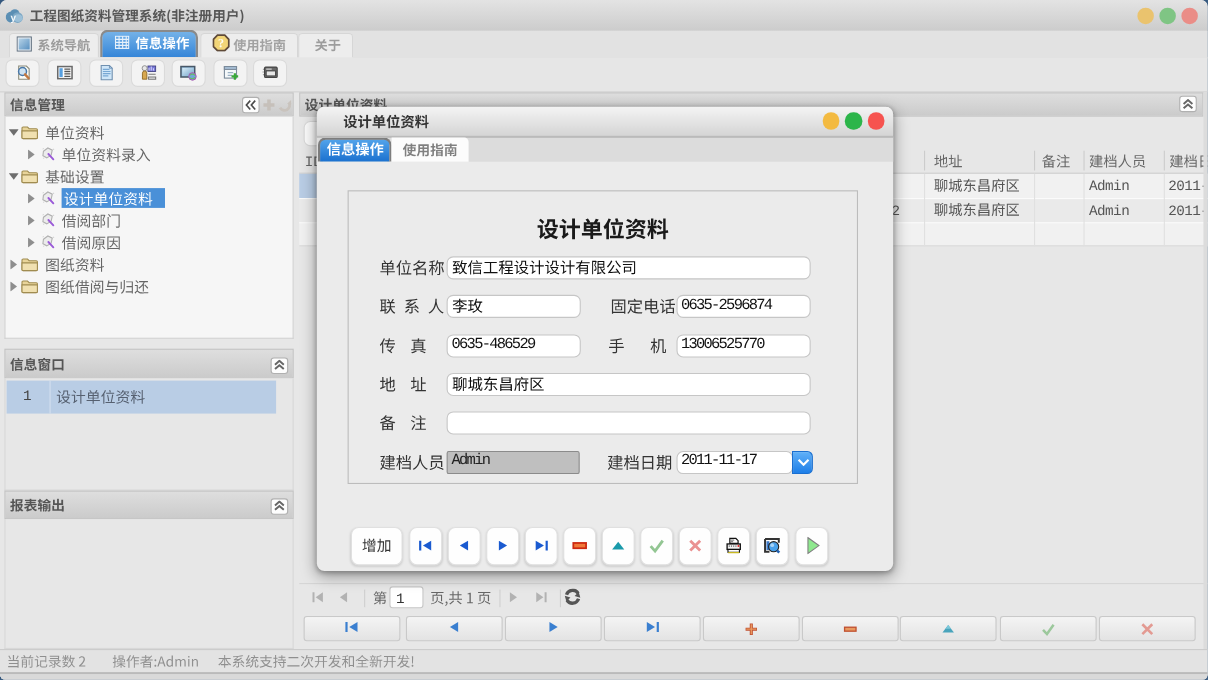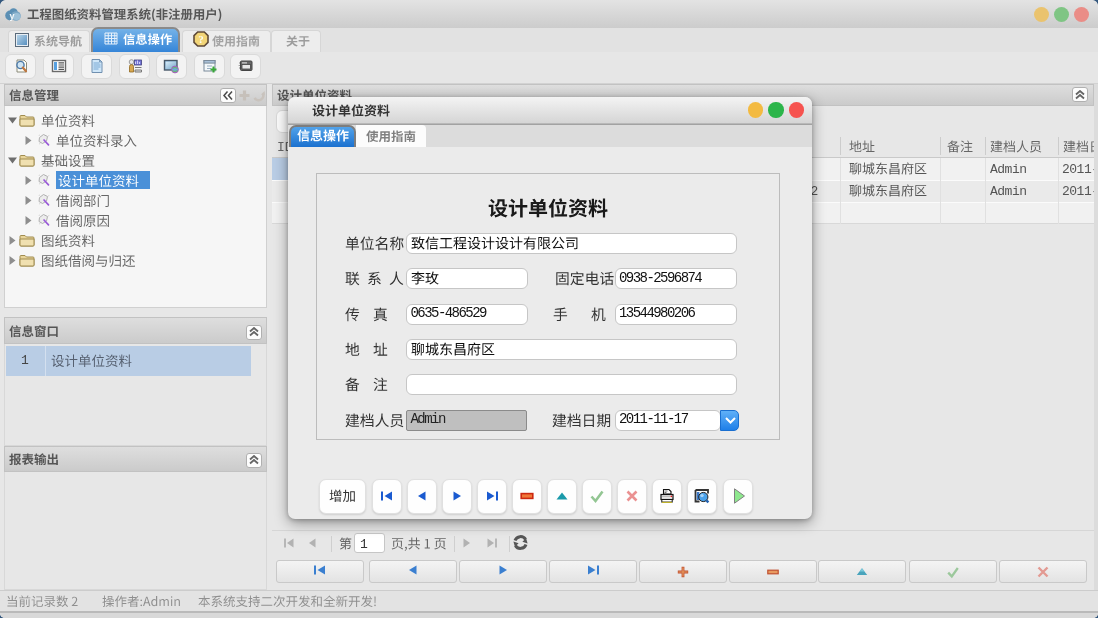--- a/index.html
+++ b/index.html
@@ -400,31 +400,31 @@
       <path d="M7.2 -11.8C7.8 -11.1 8.4 -10.1 8.6 -9.4L9.6 -9.9C9.3 -10.6 8.7 -11.5 8.1 -12.2ZM12 -12.2C11.6 -11.3 11 -10.1 10.4 -9.4H6.7V-8.3H9.4V-6.5L9.4 -5.6H6.3V-4.6H9.3C9 -2.9 8.2 -1 5.8 0.5C6.1 0.7 6.5 1.1 6.6 1.3C8.5 0 9.5 -1.5 10 -2.9C10.8 -1.1 12 0.4 13.6 1.2C13.7 0.9 14.1 0.5 14.3 0.3C12.4 -0.6 11.1 -2.4 10.5 -4.6H14.1V-5.6H10.5L10.5 -6.5V-8.3H13.6V-9.4H11.6C12.1 -10.1 12.6 -11 13.1 -11.9ZM0.6 -2 0.8 -0.9 4.6 -1.6V1.2H5.6V-1.8L6.8 -2L6.8 -2.9L5.6 -2.8V-10.8H6.3V-11.8H0.7V-10.8H1.5V-2.1ZM2.5 -10.8H4.6V-8.7H2.5ZM2.5 -7.8H4.6V-5.6H2.5ZM2.5 -4.7H4.6V-2.6L2.5 -2.3Z M26.2 -3.3C25.4 -2.2 24.2 -1.2 23 -0.4C23.3 -0.3 23.8 0.1 24 0.3C25.1 -0.5 26.5 -1.7 27.3 -2.9ZM31.4 -2.8C32.6 -1.9 34.2 -0.5 34.9 0.3L35.9 -0.3C35.1 -1.2 33.5 -2.5 32.3 -3.4ZM31.8 -6.6C32.2 -6.2 32.6 -5.8 33 -5.4L26.5 -4.9C28.7 -6 31 -7.4 33.2 -9.1L32.3 -9.8C31.6 -9.2 30.8 -8.6 30 -8L26.4 -7.9C27.4 -8.6 28.5 -9.6 29.5 -10.6C31.4 -10.8 33.2 -11.1 34.7 -11.4L33.9 -12.3C31.5 -11.7 27.2 -11.3 23.6 -11.1C23.7 -10.9 23.8 -10.4 23.9 -10.2C25.2 -10.2 26.6 -10.3 27.9 -10.4C27 -9.4 25.9 -8.6 25.5 -8.3C25 -8 24.7 -7.8 24.4 -7.7C24.5 -7.4 24.7 -6.9 24.7 -6.7C25 -6.8 25.5 -6.9 28.5 -7.1C27.2 -6.3 26.1 -5.7 25.6 -5.5C24.7 -5 24 -4.7 23.6 -4.7C23.7 -4.4 23.9 -3.8 23.9 -3.6C24.3 -3.8 24.9 -3.9 29 -4.2V-0.3C29 -0.1 28.9 -0.1 28.7 -0.1C28.4 -0 27.6 -0 26.7 -0.1C26.9 0.2 27.1 0.7 27.2 1C28.2 1 29 1 29.5 0.8C30 0.7 30.1 0.3 30.1 -0.3V-4.3L33.8 -4.5C34.2 -4 34.6 -3.6 34.8 -3.2L35.7 -3.7C35.1 -4.6 33.8 -6 32.7 -7Z M50.8 -12.4C50.7 -10.1 50.8 -2.9 44.6 0.3C45 0.5 45.3 0.8 45.5 1.1C49.2 -0.8 50.7 -4.1 51.4 -7.1C52.2 -4.3 53.8 -0.7 57.5 1.1C57.6 0.8 58 0.4 58.3 0.1C53 -2.2 52.1 -8.4 51.9 -10.2C52 -11.1 52 -11.8 52 -12.4Z" fill="#333333"></path>
     </svg>
     <div style="position:absolute;left:118.5px;top:171.0px;width:122px;height:21px;background:#ffffff;border:1px solid #c6c6c6;border-radius:6px;box-sizing:border-box"></div>
     <svg style="position:absolute;left:123.0px;top:174.4px" width="28" height="15" viewBox="0 -12.3 28 15">
       <path d="M6.4 -11.8V-10.2H0.8V-9.2H5.2C4 -8 2.2 -6.9 0.5 -6.3C0.7 -6.1 1.1 -5.8 1.2 -5.5C3.1 -6.2 5.1 -7.6 6.4 -9.2V-6.1H7.5V-9.2C8.8 -7.7 10.9 -6.3 12.8 -5.6C13 -5.9 13.3 -6.3 13.5 -6.5C11.8 -7 9.9 -8.1 8.7 -9.2H13.2V-10.2H7.5V-11.8ZM6.4 -3.9V-3.1H0.8V-2.2H6.4V-0.1C6.4 0.1 6.4 0.1 6.1 0.1C5.9 0.1 5 0.1 4 0.1C4.2 0.4 4.4 0.8 4.5 1.1C5.7 1.1 6.4 1.1 6.8 0.9C7.3 0.7 7.5 0.5 7.5 -0.1V-2.2H13.2V-3.1H7.5V-3.4C8.7 -3.9 10 -4.6 10.9 -5.3L10.2 -5.9L10 -5.9H3.2V-4.9H8.7C8.1 -4.5 7.2 -4.1 6.4 -3.9Z M21.6 -8.1H25C24.7 -6.2 24.1 -4.7 23.2 -3.4C22.5 -4.7 22 -6.3 21.6 -8.1ZM21.6 -11.8C21.1 -9.4 20.3 -7.2 19.1 -5.8C19.3 -5.5 19.7 -5.1 19.8 -4.8C20.2 -5.3 20.6 -5.9 20.9 -6.6C21.3 -5 21.8 -3.6 22.5 -2.5C21.5 -1.3 20.1 -0.5 18.4 0.2C18.6 0.4 18.9 0.9 19 1.2C20.7 0.5 22.1 -0.4 23.2 -1.6C24.1 -0.4 25.3 0.5 26.9 1.1C27 0.8 27.4 0.4 27.6 0.2C26 -0.3 24.8 -1.2 23.9 -2.4C25 -3.9 25.7 -5.8 26.2 -8.1H27.4V-9.1H22C22.3 -9.9 22.5 -10.7 22.7 -11.6ZM14.4 -1.6 14.7 -0.5C16 -0.9 17.9 -1.4 19.6 -1.8L19.5 -2.8L17.5 -2.3V-5.5H19.1V-6.5H17.5V-9.4H19.4V-10.4H14.7V-9.4H16.5V-6.5H14.8V-5.5H16.5V-2Z" fill="#111111"></path>
     </svg>
     <svg style="position:absolute;left:267.5px;top:174.0px" width="59" height="15" viewBox="0 -13.0 59 15">
       <path d="M5.3 -4.9H9.6V-2.7H5.3ZM4.3 -5.7V-1.9H10.6V-5.7H7.9V-7.4H11.6V-8.4H7.9V-10.1H6.9V-8.4H3.4V-7.4H6.9V-5.7ZM1.3 -11.7V1.2H2.4V0.5H12.4V1.2H13.5V-11.7ZM2.4 -0.5V-10.7H12.4V-0.5Z M18.1 -5.6C17.8 -2.9 17 -0.8 15.3 0.5C15.6 0.7 16.1 1 16.2 1.2C17.2 0.4 17.9 -0.8 18.5 -2.1C19.8 0.4 22 0.9 25.1 0.9H28.6C28.6 0.6 28.8 0.1 29 -0.2C28.3 -0.2 25.7 -0.2 25.2 -0.2C24.3 -0.2 23.5 -0.2 22.8 -0.3V-3.3H27.2V-4.4H22.8V-6.8H26.6V-7.9H17.9V-6.8H21.6V-0.7C20.4 -1.1 19.5 -2 18.9 -3.5C19 -4.1 19.2 -4.8 19.2 -5.5ZM21.1 -12.2C21.4 -11.8 21.6 -11.2 21.8 -10.8H16V-7.5H17.1V-9.7H27.2V-7.5H28.4V-10.8H23.1C22.9 -11.2 22.5 -12 22.2 -12.5Z M36.3 -6V-3.9H32.6V-6ZM37.5 -6H41.3V-3.9H37.5ZM36.3 -7.1H32.6V-9.2H36.3ZM37.5 -7.1V-9.2H41.3V-7.1ZM31.5 -10.3V-1.9H32.6V-2.8H36.3V-1.3C36.3 0.5 36.8 0.9 38.4 0.9C38.8 0.9 41.3 0.9 41.7 0.9C43.3 0.9 43.6 0.1 43.8 -2.1C43.5 -2.2 43 -2.4 42.7 -2.6C42.6 -0.7 42.5 -0.2 41.6 -0.2C41.1 -0.2 39 -0.2 38.5 -0.2C37.6 -0.2 37.5 -0.4 37.5 -1.2V-2.8H42.4V-10.3H37.5V-12.4H36.3V-10.3Z M45.9 -11.4C46.6 -10.7 47.6 -9.8 48 -9.1L48.8 -9.9C48.3 -10.5 47.3 -11.4 46.6 -12ZM50.6 -4.3V1.2H51.7V0.6H56.6V1.1H57.7V-4.3H54.7V-6.8H58.6V-7.9H54.7V-10.7C55.8 -10.9 56.9 -11.2 57.8 -11.4L57 -12.3C55.4 -11.8 52.3 -11.3 49.8 -11.1C49.9 -10.8 50.1 -10.4 50.1 -10.1C51.2 -10.2 52.4 -10.4 53.6 -10.6V-7.9H49.8V-6.8H53.6V-4.3ZM51.7 -0.4V-3.3H56.6V-0.4ZM45 -7.8V-6.7H47.1V-1.6C47.1 -0.9 46.6 -0.3 46.3 -0.1C46.5 0.1 46.8 0.5 47 0.8C47.2 0.5 47.6 0.1 50.1 -1.8C50 -2 49.8 -2.5 49.7 -2.8L48.2 -1.6V-7.8Z" fill="#333333"></path>
     </svg>
     <div style="position:absolute;left:327.5px;top:171.0px;width:122px;height:21px;background:#ffffff;border:1px solid #c6c6c6;border-radius:6px;box-sizing:border-box"></div>
-    <div style="position:absolute;left:331.5px;top:172.82px;font:14px 'Liberation Mono';color:#111;white-space:nowrap;letter-spacing:-1.55px">0938-2596874</div>
+    <div style="position:absolute;left:331.5px;top:172.82px;font:14px 'Liberation Mono';color:#111;white-space:nowrap;letter-spacing:-1.55px">0635-2596874</div>
     <svg style="position:absolute;left:57.5px;top:209.5px" width="43" height="15" viewBox="0 -13.0 43 15">
       <path d="M3.9 -12.4C3.1 -10.1 1.7 -7.9 0.3 -6.5C0.5 -6.2 0.8 -5.6 0.9 -5.4C1.4 -5.9 1.9 -6.5 2.4 -7.2V1.2H3.4V-8.8C4 -9.9 4.6 -11 5 -12.1ZM6.9 -1.9C8.3 -1 10 0.3 10.8 1.2L11.6 0.4C11.2 -0 10.7 -0.5 10 -1C11.2 -2.2 12.4 -3.6 13.3 -4.7L12.5 -5.2L12.3 -5.1H7.6L8.1 -6.9H14.1V-7.9H8.4L8.9 -9.7H13.4V-10.7H9.2L9.6 -12.2L8.5 -12.4L8.1 -10.7H5.2V-9.7H7.8L7.3 -7.9H4.3V-6.9H7C6.7 -5.8 6.3 -4.8 6.1 -4.1H11.4C10.7 -3.3 9.9 -2.4 9.2 -1.6C8.7 -1.9 8.2 -2.2 7.7 -2.5Z M36.8 -0.7C38.4 -0.1 40.1 0.6 41.1 1.2L42 0.4C41 -0.2 39.1 -0.9 37.5 -1.4ZM33.1 -1.4C32.2 -0.7 30.3 0 28.8 0.4C29.1 0.6 29.4 1 29.6 1.2C31.1 0.8 32.9 0 34.1 -0.7ZM34.9 -12.5 34.8 -11.2H29.3V-10.2H34.7L34.5 -9.3H31V-2.6H28.8V-1.7H42V-2.6H39.9V-9.3H35.6L35.8 -10.2H41.6V-11.2H35.9L36.1 -12.3ZM32 -2.6V-3.6H38.8V-2.6ZM32 -6.8H38.8V-5.9H32ZM32 -7.5V-8.5H38.8V-7.5ZM32 -5.2H38.8V-4.4H32Z" fill="#333333"></path>
     </svg>
     <div style="position:absolute;left:118.5px;top:206.5px;width:122px;height:21px;background:#ffffff;border:1px solid #c6c6c6;border-radius:6px;box-sizing:border-box"></div>
     <div style="position:absolute;left:123.0px;top:208.32px;font:14px 'Liberation Mono';color:#111;white-space:nowrap;letter-spacing:-1.55px">0635-486529</div>
     <svg style="position:absolute;left:265.5px;top:209.5px" width="53" height="15" viewBox="0 -13.0 53 15">
       <path d="M0.7 -4.8V-3.7H6.9V-0.4C6.9 -0.1 6.7 0 6.4 0C6.1 0 4.9 0.1 3.6 0C3.8 0.3 4 0.8 4.1 1.1C5.7 1.1 6.6 1.1 7.2 0.9C7.8 0.8 8 0.4 8 -0.4V-3.7H14.1V-4.8H8V-7.2H13.3V-8.2H8V-10.6C9.7 -10.8 11.4 -11.1 12.6 -11.5L11.8 -12.4C9.5 -11.7 5.2 -11.3 1.7 -11.1C1.8 -10.9 2 -10.5 2 -10.2C3.5 -10.2 5.2 -10.3 6.9 -10.5V-8.2H1.7V-7.2H6.9V-4.8Z M45.4 -11.6V-6.8C45.4 -4.5 45.2 -1.6 43.2 0.5C43.4 0.6 43.8 1 44 1.2C46.1 -1 46.5 -4.4 46.5 -6.8V-10.5H49.2V-1C49.2 0.3 49.3 0.5 49.6 0.8C49.8 0.9 50.1 1 50.4 1C50.6 1 51 1 51.2 1C51.5 1 51.7 1 52 0.8C52.2 0.7 52.3 0.4 52.4 0C52.4 -0.4 52.5 -1.5 52.5 -2.3C52.2 -2.4 51.9 -2.6 51.6 -2.8C51.6 -1.8 51.6 -1 51.6 -0.7C51.6 -0.3 51.5 -0.2 51.4 -0.1C51.4 -0 51.2 0 51.1 0C51 0 50.8 0 50.7 0C50.6 0 50.5 -0 50.4 -0.1C50.4 -0.1 50.3 -0.4 50.3 -0.9V-11.6ZM41.2 -12.4V-9.3H38.8V-8.2H41.1C40.5 -6.1 39.5 -3.8 38.4 -2.6C38.6 -2.3 38.9 -1.9 39 -1.6C39.8 -2.6 40.6 -4.3 41.2 -6V1.2H42.3V-5.6C42.9 -4.9 43.6 -4 43.9 -3.5L44.6 -4.4C44.2 -4.8 42.8 -6.3 42.3 -6.9V-8.2H44.5V-9.3H42.3V-12.4Z" fill="#333333"></path>
     </svg>
     <div style="position:absolute;left:327.5px;top:206.5px;width:122px;height:21px;background:#ffffff;border:1px solid #c6c6c6;border-radius:6px;box-sizing:border-box"></div>
-    <div style="position:absolute;left:331.5px;top:208.32px;font:14px 'Liberation Mono';color:#111;white-space:nowrap;letter-spacing:-1.55px">13544980206</div>
+    <div style="position:absolute;left:331.5px;top:208.32px;font:14px 'Liberation Mono';color:#111;white-space:nowrap;letter-spacing:-1.55px">13006525770</div>
     <svg style="position:absolute;left:57.5px;top:244.5px" width="43" height="15" viewBox="0 -13.0 43 15">
       <path d="M6.3 -11.1V-7L4.8 -6.3L5.2 -5.3L6.3 -5.8V-1.2C6.3 0.4 6.8 0.8 8.5 0.8C8.9 0.8 11.8 0.8 12.2 0.8C13.7 0.8 14.1 0.2 14.3 -1.9C14 -1.9 13.5 -2.1 13.3 -2.3C13.2 -0.6 13 -0.2 12.2 -0.2C11.6 -0.2 9.1 -0.2 8.6 -0.2C7.6 -0.2 7.4 -0.3 7.4 -1.1V-6.3L9.4 -7.1V-2.1H10.4V-7.6L12.5 -8.5C12.5 -6.1 12.5 -4.5 12.4 -4.1C12.3 -3.8 12.2 -3.7 12 -3.7C11.8 -3.7 11.3 -3.7 11 -3.7C11.1 -3.5 11.2 -3 11.2 -2.8C11.7 -2.8 12.3 -2.8 12.6 -2.9C13.1 -3 13.4 -3.2 13.5 -3.8C13.6 -4.4 13.6 -6.6 13.6 -9.4L13.6 -9.6L12.9 -9.9L12.7 -9.8L12.4 -9.6L10.4 -8.7V-12.4H9.4V-8.3L7.4 -7.5V-11.1ZM0.5 -2.3 0.9 -1.2C2.2 -1.7 3.9 -2.5 5.5 -3.2L5.3 -4.2L3.6 -3.5V-7.8H5.3V-8.9H3.6V-12.3H2.5V-8.9H0.6V-7.8H2.5V-3.1C1.7 -2.8 1.1 -2.5 0.5 -2.3Z M34.4 -9.2V-0.4H32.6V0.7H42.2V-0.4H38.8V-6.2H42V-7.3H38.8V-12.3H37.7V-0.4H35.5V-9.2ZM28.5 -2.4 28.9 -1.3C30.3 -1.9 32.1 -2.6 33.8 -3.4L33.6 -4.4L31.7 -3.6V-7.8H33.7V-8.9H31.7V-12.2H30.7V-8.9H28.7V-7.8H30.7V-3.2C29.9 -2.9 29.1 -2.6 28.5 -2.4Z" fill="#333333"></path>
     </svg>
     <div style="position:absolute;left:118.5px;top:241.5px;width:331px;height:21px;background:#ffffff;border:1px solid #c6c6c6;border-radius:6px;box-sizing:border-box"></div>
     <svg style="position:absolute;left:123.0px;top:244.9px" width="84" height="15" viewBox="0 -12.3 84 15">
       <path d="M8.1 -9.4V-5.3C8.1 -4.7 8.1 -4 8 -3.3L6.8 -3V-9.6C7.6 -10 8.6 -10.5 9.4 -11.1L8.6 -11.7C7.9 -11.2 6.7 -10.5 5.9 -10.1V-3.3C5.9 -2.7 5.7 -2.5 5.5 -2.4C5.6 -2.2 5.8 -1.9 5.9 -1.7C6 -1.8 6.3 -1.9 7.8 -2.4C7.4 -1.3 6.7 -0.3 5.4 0.5C5.6 0.7 5.9 1 6 1.2C8.7 -0.5 9 -3.2 9 -5.3V-9.4ZM9.8 -10.4V1.1H10.7V-9.5H12.2V-2.5C12.2 -2.4 12.1 -2.4 12 -2.3C11.8 -2.3 11.4 -2.3 10.8 -2.3C10.9 -2.1 11.1 -1.8 11.1 -1.5C11.9 -1.5 12.3 -1.5 12.6 -1.7C12.9 -1.8 13 -2.1 13 -2.5V-10.4ZM0.4 -1.9 0.6 -1 3.9 -1.5V1.1H4.8V-1.7L5.4 -1.8L5.3 -2.6L4.8 -2.6V-10.2H5.5V-11.2H0.6V-10.2H1.4V-2ZM2.2 -10.2H3.9V-8.2H2.2ZM2.2 -7.3H3.9V-5.3H2.2ZM2.2 -4.4H3.9V-2.4L2.2 -2.2Z M14.6 -1.8 14.9 -0.8C16 -1.2 17.4 -1.8 18.8 -2.3L18.6 -3.2L17.2 -2.7V-7.4H18.6V-8.3H17.2V-11.6H16.2V-8.3H14.7V-7.4H16.2V-2.4C15.6 -2.2 15 -2 14.6 -1.8ZM26.1 -7.1C25.8 -5.8 25.4 -4.6 24.9 -3.6C24.6 -5 24.5 -6.7 24.4 -8.6H27.3V-9.6H26.3L27 -10.1C26.7 -10.6 25.9 -11.2 25.3 -11.7L24.6 -11.2C25.2 -10.8 25.9 -10.1 26.2 -9.6H24.4C24.3 -10.3 24.3 -11 24.3 -11.8H23.3L23.4 -9.6H19.1V-5.2C19.1 -3.4 19 -1.1 17.6 0.5C17.8 0.6 18.2 1 18.4 1.2C19.9 -0.6 20.1 -3.3 20.1 -5.2V-5.9H21.9C21.8 -3.3 21.8 -2.4 21.6 -2.2C21.6 -2.1 21.4 -2.1 21.3 -2.1C21.1 -2.1 20.7 -2.1 20.2 -2.1C20.3 -1.9 20.4 -1.5 20.4 -1.2C20.9 -1.2 21.4 -1.2 21.7 -1.2C22 -1.3 22.2 -1.4 22.4 -1.6C22.7 -2 22.7 -3.1 22.8 -6.3C22.8 -6.5 22.8 -6.7 22.8 -6.7H20.1V-8.6H23.4C23.5 -6.2 23.7 -4 24.1 -2.3C23.3 -1.2 22.4 -0.4 21.3 0.3C21.5 0.5 21.9 0.9 22.1 1.1C22.9 0.5 23.7 -0.3 24.4 -1.1C24.8 0.2 25.4 1 26.2 1C27.1 1 27.4 0.3 27.6 -1.8C27.3 -1.9 27 -2.1 26.8 -2.3C26.7 -0.7 26.6 -0 26.3 -0C25.9 -0 25.5 -0.8 25.1 -2.1C26 -3.5 26.6 -5.1 27.1 -6.9Z M31.6 -3.7C31 -2.3 30 -1 29 -0.1C29.3 0 29.7 0.4 29.9 0.5C30.9 -0.4 32 -1.9 32.6 -3.4ZM37.3 -3.2C38.4 -2.1 39.7 -0.6 40.2 0.4L41.2 -0.2C40.6 -1.1 39.3 -2.6 38.2 -3.7ZM29.1 -9.9V-8.9H32.5C31.9 -7.9 31.4 -7.1 31.1 -6.7C30.7 -6.1 30.4 -5.7 30.1 -5.6C30.2 -5.3 30.4 -4.8 30.5 -4.6C30.6 -4.7 31.2 -4.8 32 -4.8H35.1V-0.3C35.1 -0.1 35.1 -0.1 34.8 -0.1C34.6 -0.1 33.9 -0.1 33 -0.1C33.2 0.2 33.4 0.7 33.4 1C34.4 1 35.2 1 35.6 0.8C36 0.6 36.2 0.3 36.2 -0.3V-4.8H40.2V-5.8H36.2V-7.8H35.1V-5.8H31.8C32.4 -6.7 33.1 -7.8 33.8 -8.9H40.8V-9.9H34.3C34.5 -10.4 34.8 -10.9 35 -11.4L33.9 -11.8C33.6 -11.2 33.3 -10.5 33 -9.9Z M45.9 -8.3H52.1V-7H45.9ZM45.9 -10.4H52.1V-9.1H45.9ZM44.8 -11.2V-6.1H53.3V-11.2ZM44.8 -1.9H53.2V-0.4H44.8ZM44.8 -2.8V-4.1H53.2V-2.8ZM43.7 -5V1.1H44.8V0.5H53.2V1.1H54.4V-5Z M63 -4.4C63.6 -3.5 64.2 -2.3 64.6 -1.6L65.5 -2C65.1 -2.7 64.4 -3.9 63.8 -4.7ZM66.7 -8.8V-6.7H62.5V-5.7H66.7V-0.2C66.7 0 66.6 0.1 66.4 0.1C66.2 0.1 65.4 0.1 64.6 0.1C64.7 0.4 64.9 0.8 64.9 1.1C66 1.1 66.7 1.1 67.1 0.9C67.6 0.7 67.7 0.4 67.7 -0.2V-5.7H69.3V-6.7H67.7V-8.8ZM61.6 -9C61.1 -7.4 60.1 -5.6 59 -4.5C59.1 -4.2 59.4 -3.8 59.4 -3.5C59.8 -3.9 60.2 -4.3 60.6 -4.8V1.1H61.6V-6.3C62 -7.1 62.3 -7.9 62.6 -8.7ZM62.6 -11.6C62.8 -11.2 63 -10.7 63.2 -10.2H57.6V-5.1C57.6 -3.4 57.5 -1 56.5 0.6C56.8 0.7 57.3 1 57.4 1.2C58.5 -0.5 58.6 -3.2 58.6 -5.1V-9.3H69.3V-10.2H64.4C64.2 -10.7 63.9 -11.4 63.6 -11.9Z M83 -11H71.4V0.7H83.3V-0.3H72.4V-10H83ZM73.6 -8.2C74.7 -7.3 75.9 -6.2 77.1 -5.2C75.9 -4 74.5 -2.9 73.2 -2.1C73.4 -1.9 73.8 -1.5 74 -1.3C75.3 -2.2 76.6 -3.2 77.8 -4.5C79 -3.3 80.1 -2.2 80.8 -1.3L81.7 -2.1C80.9 -2.9 79.8 -4.1 78.5 -5.2C79.5 -6.4 80.5 -7.6 81.2 -8.9L80.2 -9.3C79.6 -8.1 78.7 -7 77.8 -5.9C76.6 -6.9 75.4 -8 74.4 -8.8Z" fill="#111111"></path>
     </svg>
     <svg style="position:absolute;left:57.5px;top:280.0px" width="43" height="15" viewBox="0 -13.0 43 15">
       <path d="M10.1 -10.2C9.4 -9.4 8.5 -8.8 7.4 -8.2C6.4 -8.7 5.5 -9.3 4.9 -10L5 -10.2ZM5.5 -12.5C4.7 -11.2 3.3 -9.7 1.1 -8.7C1.4 -8.5 1.7 -8.2 1.9 -7.9C2.7 -8.3 3.4 -8.8 4.1 -9.3C4.7 -8.7 5.4 -8.2 6.2 -7.7C4.4 -6.9 2.4 -6.4 0.4 -6.1C0.6 -5.9 0.9 -5.4 0.9 -5.1C3.1 -5.4 5.4 -6.1 7.4 -7.1C9.2 -6.2 11.4 -5.6 13.7 -5.3C13.9 -5.6 14.1 -6.1 14.4 -6.3C12.3 -6.6 10.3 -7 8.6 -7.7C10 -8.5 11.2 -9.5 12 -10.8L11.2 -11.2L11 -11.2H5.9C6.2 -11.5 6.4 -11.9 6.7 -12.2ZM3.7 -1.9H6.8V-0.3H3.7ZM3.7 -2.8V-4.3H6.8V-2.8ZM11 -1.9V-0.3H7.9V-1.9ZM11 -2.8H7.9V-4.3H11ZM2.5 -5.3V1.2H3.7V0.7H11V1.2H12.2V-5.3Z M29.4 -11.5C30.4 -11 31.6 -10.3 32.2 -9.8L32.8 -10.7C32.2 -11.2 31 -11.8 30 -12.3ZM28.6 -7.4C29.6 -6.9 30.8 -6.2 31.4 -5.7L32 -6.7C31.4 -7.1 30.1 -7.8 29.2 -8.2ZM29.1 0.3 30 1C30.9 -0.4 31.9 -2.2 32.7 -3.8L31.9 -4.5C31 -2.8 29.9 -0.9 29.1 0.3ZM36.1 -12.1C36.6 -11.4 37.1 -10.3 37.3 -9.7L38.4 -10.1C38.2 -10.7 37.6 -11.7 37.1 -12.5ZM32.9 -9.6V-8.6H36.8V-5.2H33.5V-4.2H36.8V-0.3H32.5V0.7H42.2V-0.3H38V-4.2H41.3V-5.2H38V-8.6H41.9V-9.6Z" fill="#333333"></path>
     </svg>

